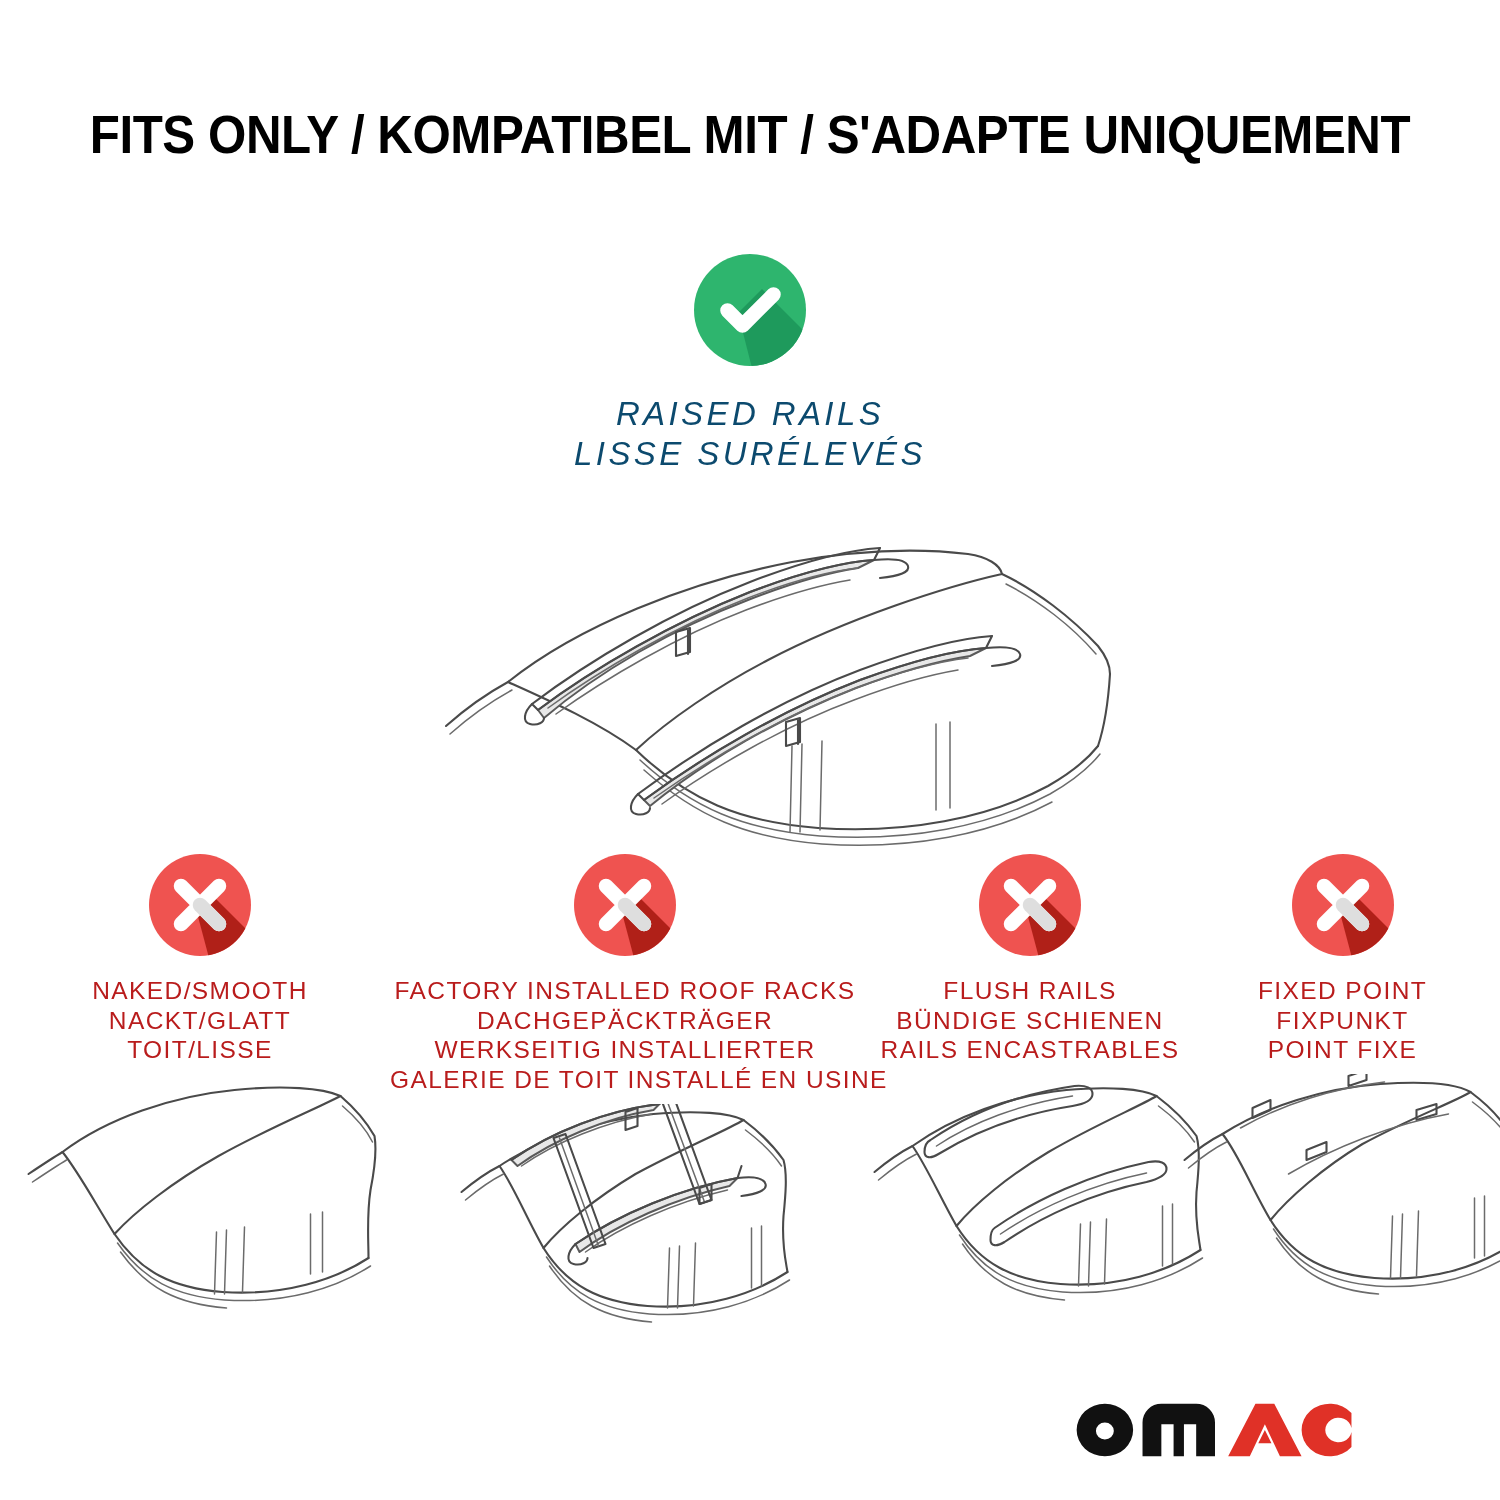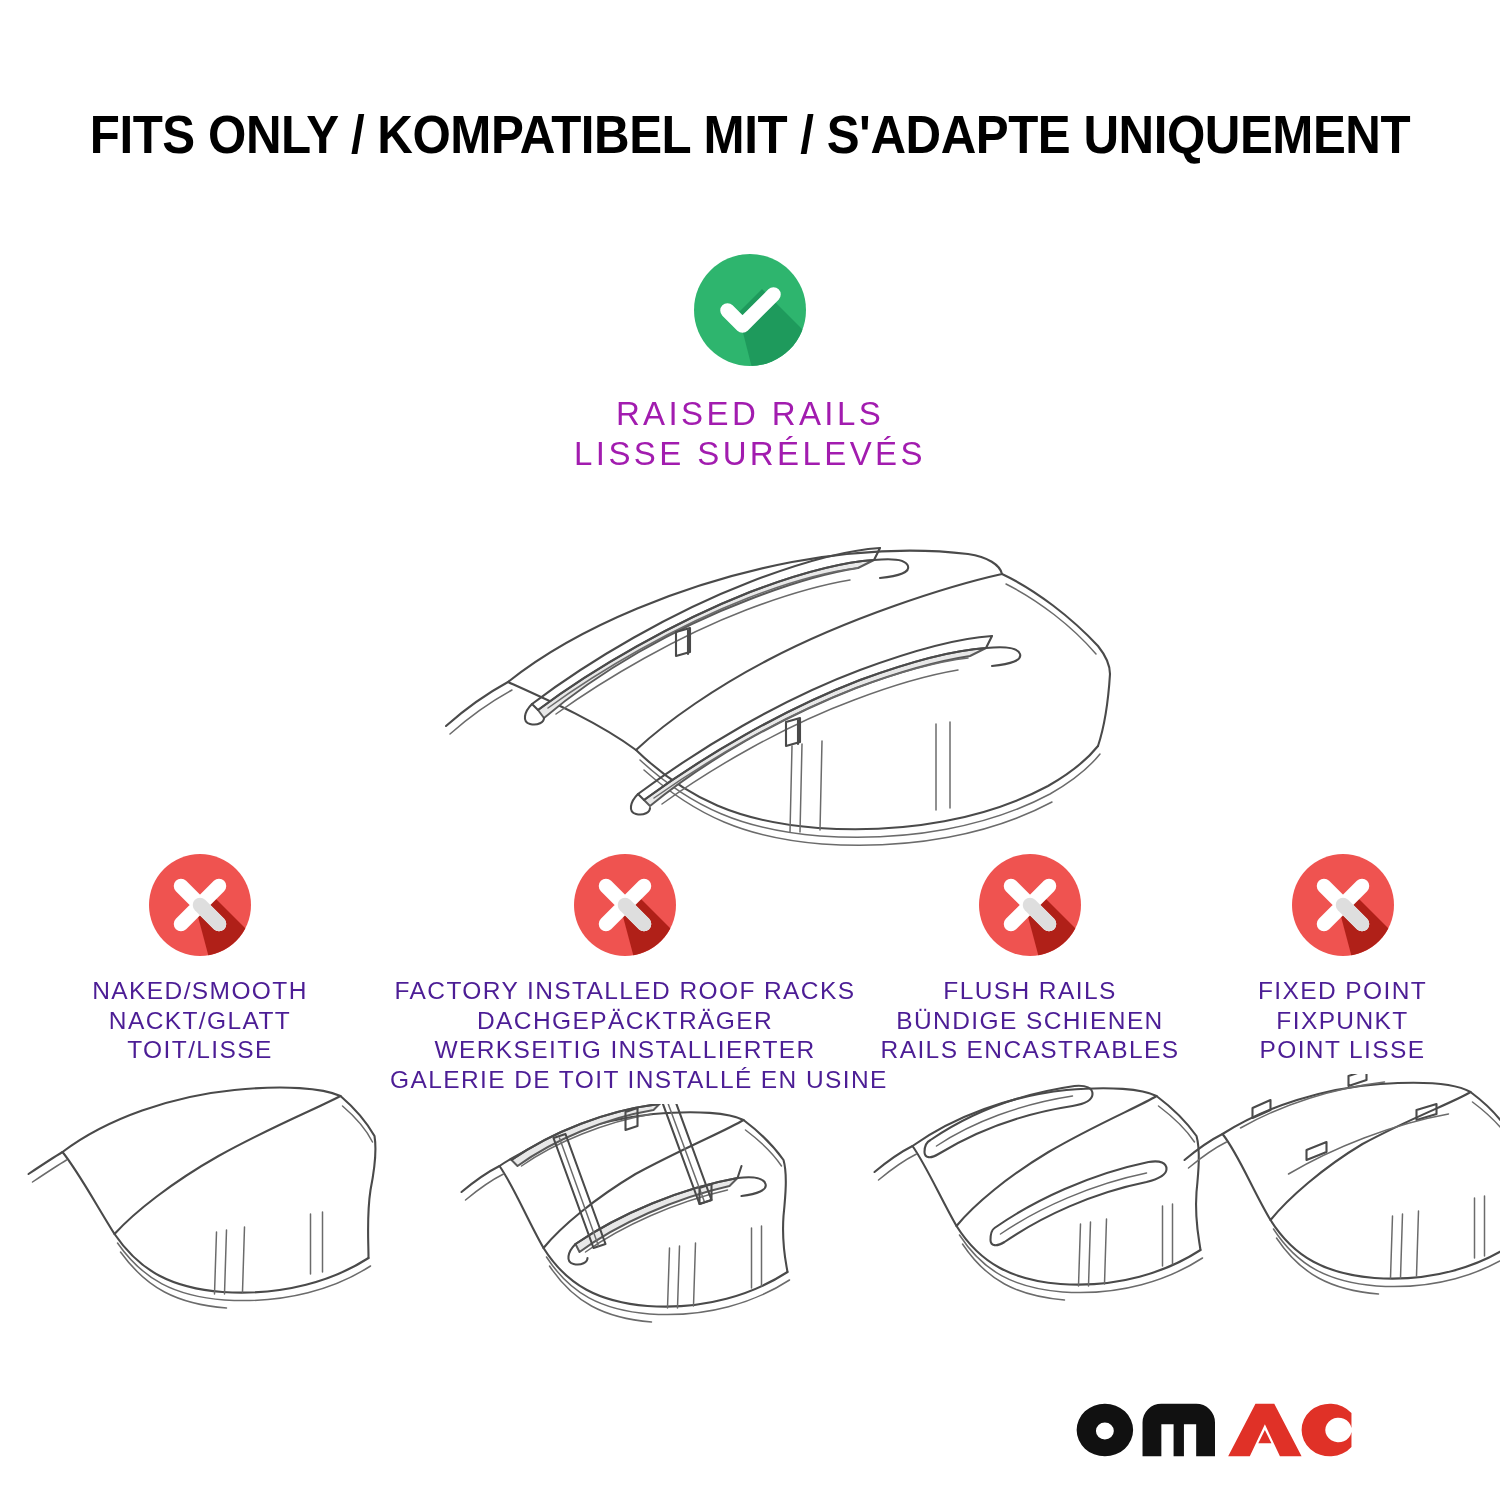--- a/index.html
+++ b/index.html
@@ -28,43 +28,44 @@
 
   
   .hero{position:absolute;top:252px;left:0;width:1500px;}
   .hero-icon{width:116px;height:116px;margin:0 auto;display:block;}
   .hero-labels{
     margin-top:26px;
     text-align:center;
     font-size:33px;
     letter-spacing:3.4px;
     line-height:40px;
-    color:#a21caf;
+    color:#0c4a6e;
     font-weight:400;
+    font-style:italic;
   }
   .hero-labels div{white-space:nowrap;}
   .hero-img{
     position:absolute;
     top:258px;left:388px;
     width:724px;height:340px;
   }
 
   
   .col{
     position:absolute;
     top:852px;
     text-align:center;
   }
   .col .x-icon{width:106px;height:106px;display:block;margin:0 auto;}
   .col .labels{
     margin-top:18px;
     font-size:24.5px;
     letter-spacing:1.4px;
     line-height:29.5px;
-    color:#4c1d95;
+    color:#b91c1c;
   }
   .col .labels div{white-space:nowrap;}
   .col .roof{
     position:absolute;
     left:50%;
     transform:translateX(-50%);
   }
 
   #col-naked{left:20px;width:360px;}
   #col-factory{left:390px;width:470px;}
@@ -319,21 +320,21 @@
       <circle cx="53" cy="53" r="51" fill="#EF5350"></circle>
       <g clip-path="url(#c4)">
         <path d="M49 57 L64 42 L106 84 L106 106 L62 106 Z" fill="#B02018"></path>
       </g>
       <path d="M34 34 L72 72 M72 34 L34 72" stroke="#ffffff" stroke-width="14.5" stroke-linecap="round" fill="none"></path>
       <path d="M53 53 L72 72" stroke="#DEDEDE" stroke-width="14.5" stroke-linecap="round" fill="none"></path>
     </svg>
     <div class="labels">
       <div>FIXED POINT</div>
       <div>FIXPUNKT</div>
-      <div>POINT LISSE</div>
+      <div>POINT FIXE</div>
     </div>
     <svg class="roof" style="top:222px;width:345px;height:245px;" viewBox="0 0 345 245">
       <path class="ln" d="M52 60 C96 32 154 14 210 10 C254 7 286 10 300 18
                           C284 28 240 44 192 70 C152 94 118 124 100 146
                           C82 116 68 80 52 60 Z" fill="#fdfdfd"></path>
       <path class="ln" d="M52 60 C40 66 26 76 14 86"></path>
       <path class="ln-t" d="M56 68 C44 74 30 84 18 94"></path>
       <path class="ln" d="M100 146 C124 184 156 200 204 204 C262 208 310 192 342 170"></path>
       <path class="ln-t" d="M103 155 C127 192 158 208 206 212 C264 216 312 200 344 178"></path>
       <path class="ln-t" d="M106 164 C130 200 160 216 208 220"></path>

